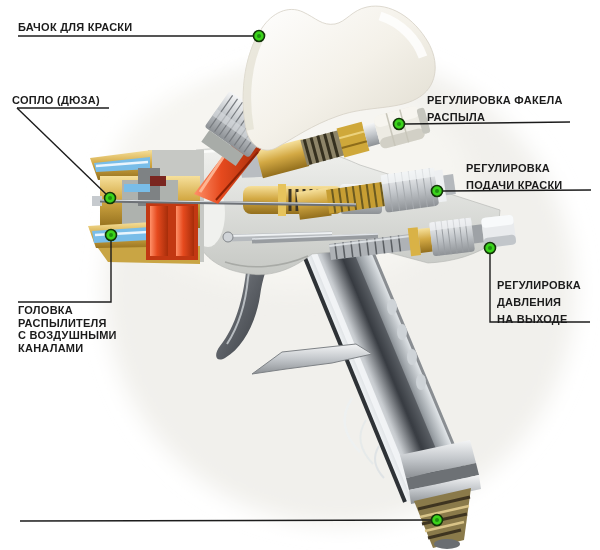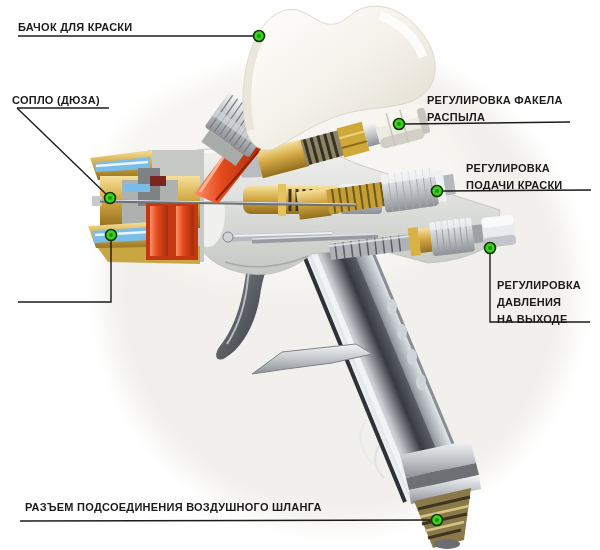--- a/index.html
+++ b/index.html
@@ -324,15 +324,18 @@
 
 <div class="label" style="left:18px;top:21px">БАЧОК ДЛЯ КРАСКИ</div>
 <div class="label" style="left:12px;top:94px">СОПЛО (ДЮЗА)</div>
 <div class="label lh13" style="left:427px;top:92px">РЕГУЛИРОВКА  ФАКЕЛА
 РАСПЫЛА</div>
 <div class="label lh13" style="left:466px;top:160px">РЕГУЛИРОВКА
 ПОДАЧИ КРАСКИ</div>
 <div class="label lh13" style="left:497px;top:277px">РЕГУЛИРОВКА
 ДАВЛЕНИЯ
 НА ВЫХОДЕ</div>
-<div class="label" style="left:25px;top:501px">РАЗЪЕМ ПОДСОЕДИНЕНИЯ ВОЗДУШНОГО ШЛАНГА</div>
+<div class="label" style="left:18px;top:304px">ГОЛОВКА
+РАСПЫЛИТЕЛЯ
+С ВОЗДУШНЫМИ
+КАНАЛАМИ</div>
 
 </div>
 
 </body></html>

